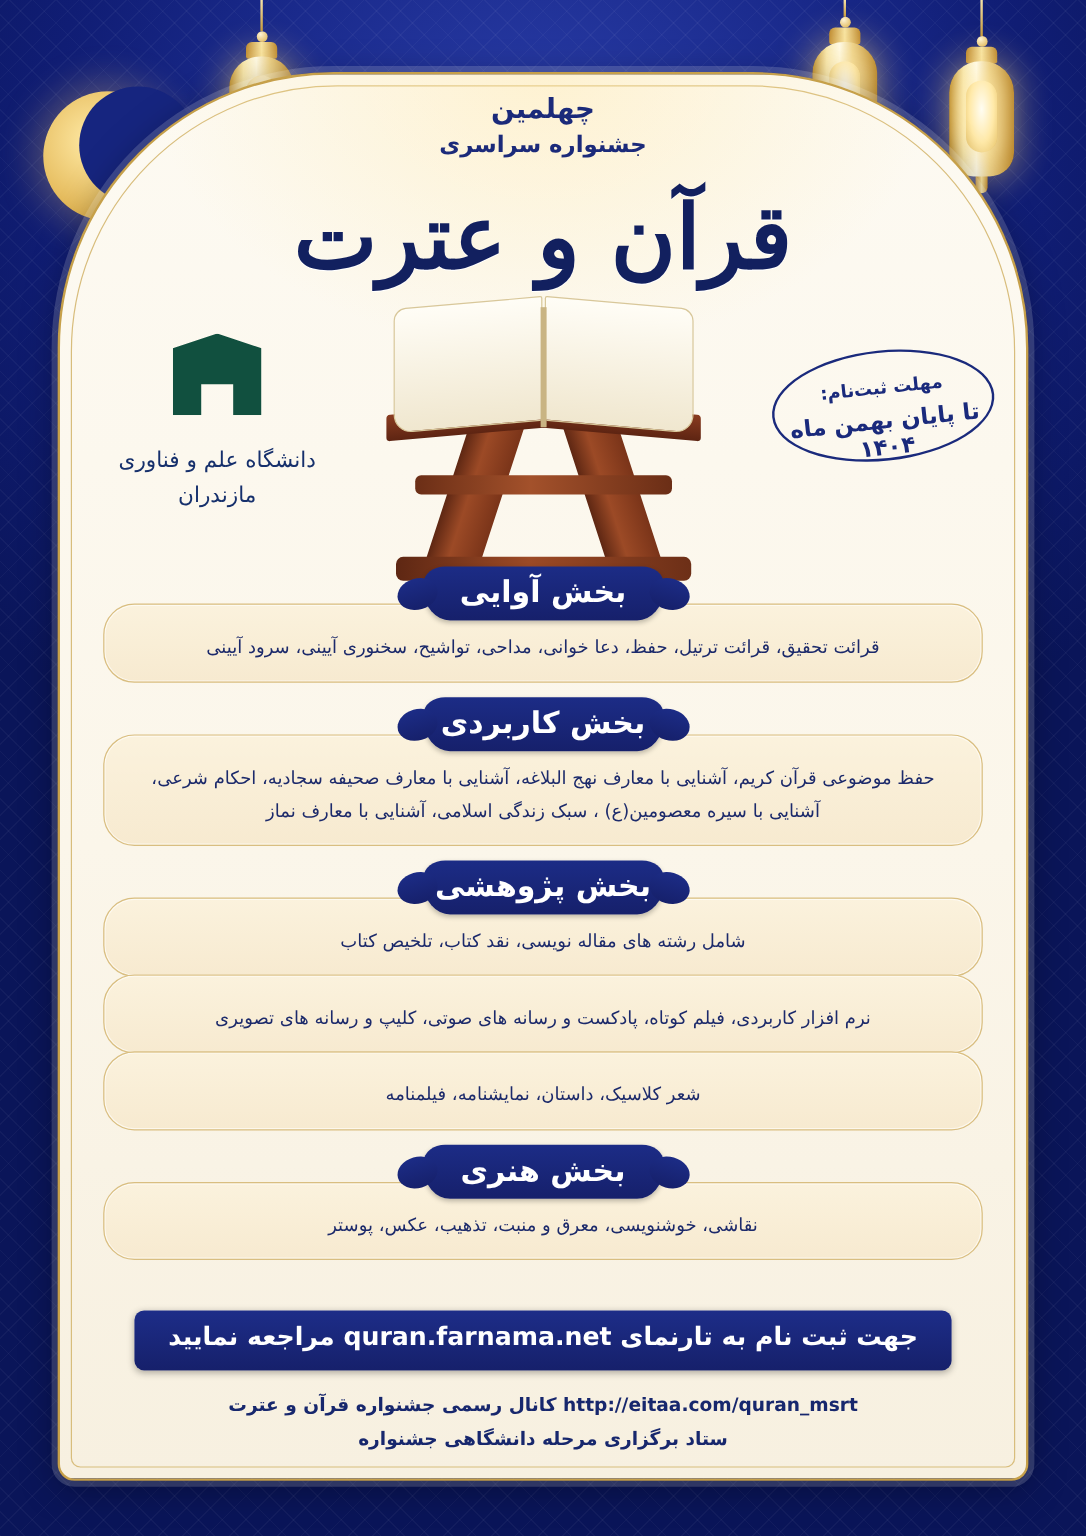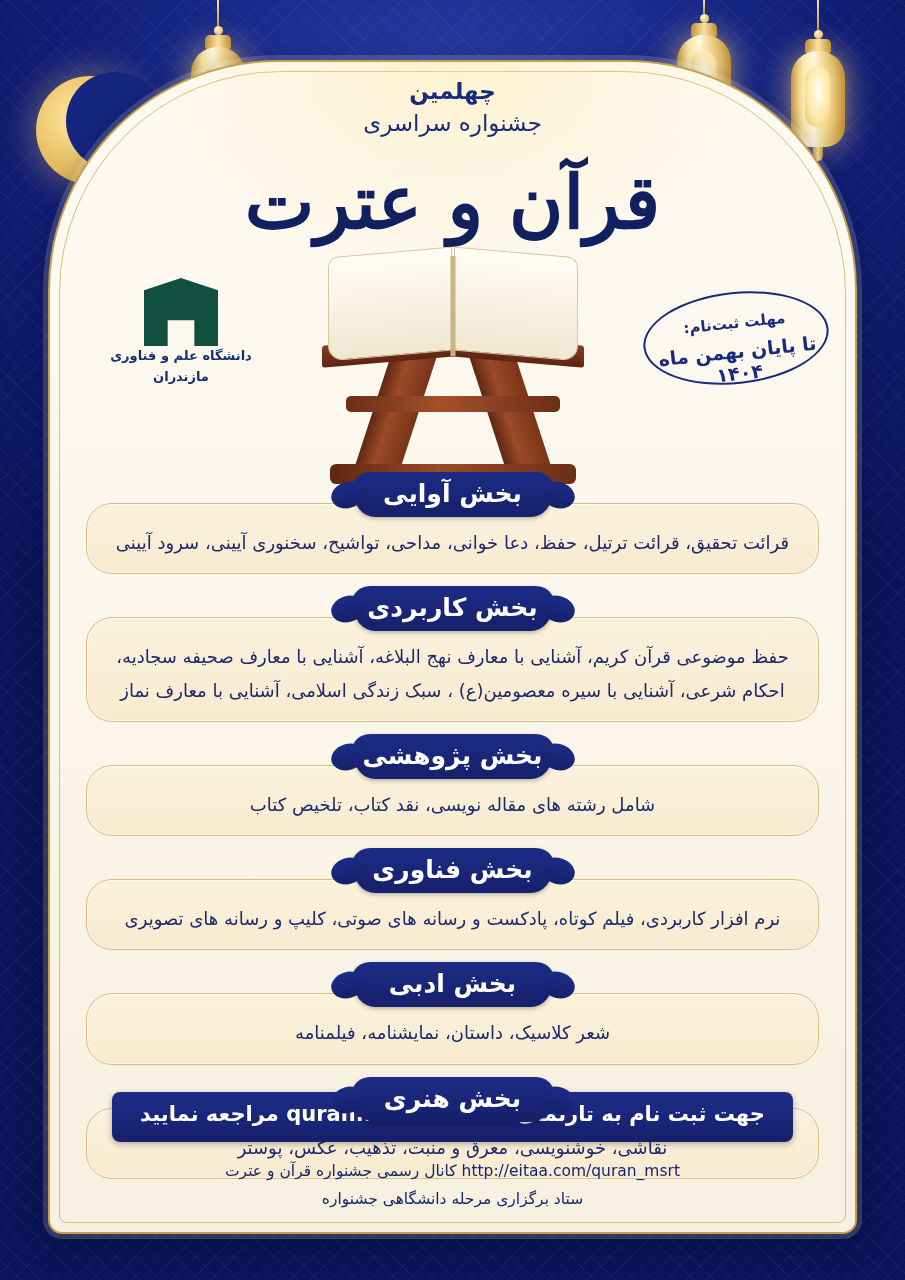--- a/index.html
+++ b/index.html
@@ -113,21 +113,21 @@
     border-radius: 230px 230px 0 0;
     pointer-events: none;
   }
 
   
   .title-wrap { position: absolute; top: 78px; left: 0; right: 0; text-align: center; }
   .title-small-1 {
     font-size: 23px; color: #1b2a7a; font-weight: bold; letter-spacing: .5px;
   }
   .title-small-2 {
-    font-size: 23px; color: #1b2a7a; font-weight: normal; margin-top: 6px;
+    font-size: 19px; color: #1b2a7a; font-weight: bold; margin-top: 6px;
   }
   .title-main {
     margin-top: 20px;
     font-size: 74px;
     font-weight: bold;
     color: #12205f;
     font-family: "DejaVu Serif", "Liberation Serif", serif;
     line-height: 1.25;
     text-shadow: 0 1px 0 #fff;
   }
@@ -183,21 +183,21 @@
   
   .uni {
     position: absolute; left: 86px; top: 278px; width: 190px; text-align: center;
   }
   .uni .mark {
     width: 74px; height: 68px; margin: 0 auto;
     background: #11503f;
     clip-path: polygon(50% 0%, 100% 18%, 100% 100%, 68% 100%, 68% 62%, 32% 62%, 32% 100%, 0 100%, 0 18%);
   }
   .uni .uni-name {
-    margin-top: 0; font-size: 13px; color: #16306c; font-weight: bold;
+    margin-top: 24px; font-size: 18px; color: #16306c; font-weight: normal;
     line-height: 1.6;
   }
 
   
   .deadline {
     position: absolute; right: 76px; top: 292px;
     width: 186px; height: 92px;
     transform: rotate(-6deg);
     text-align: center;
   }
@@ -245,21 +245,21 @@
   .sec-head::after  { right: -22px; transform: rotate(16deg); }
 
   .sec-body {
     position: relative;
     margin-top: -14px;
     padding: 22px 26px 14px;
     background: linear-gradient(#fbf2dd, #f7ead0);
     border: 1.5px solid #d9be80;
     border-radius: 26px;
     color: #1c2a6b;
-    font-size: 18px;
+    font-size: 15px;
     line-height: 1.85;
     text-align: center;
     box-shadow: inset 0 0 0 1px rgba(255,255,255,.6);
   }
 
   
   .reg-bar {
     position: absolute; left: 112px; right: 112px; bottom: 138px;
     background: linear-gradient(#1d2d88, #16206b);
     color: #fff;
@@ -270,21 +270,21 @@
     font-weight: bold;
     box-shadow: 0 2px 6px rgba(0,0,0,.3);
   }
   .reg-bar .url { font-family: "DejaVu Sans", "Liberation Sans", sans-serif; }
 
   .footer {
     position: absolute; left: 0; right: 0; bottom: 66px;
     text-align: center;
     color: #17276d;
     font-size: 15.5px;
-    font-weight: normal;
+    font-weight: bold;
     line-height: 1.85;
   }
   .footer .ch { direction: rtl; }
   .footer .ch .lnk { direction: ltr; unicode-bidi: embed; }
 </style>
 </head>
 <body>
 
 <div class="poster">
 
@@ -358,26 +358,24 @@
       <div class="sec-head">بخش کاربردی</div>
       <div class="sec-body">حفظ موضوعی قرآن کریم، آشنایی با معارف نهج البلاغه، آشنایی با معارف صحیفه سجادیه، احکام شرعی، آشنایی با سیره معصومین(ع) ، سبک زندگی اسلامی، آشنایی با معارف نماز</div>
     </div>
 
     <div class="section">
       <div class="sec-head">بخش پژوهشی</div>
       <div class="sec-body">شامل رشته های مقاله نویسی، نقد کتاب، تلخیص کتاب</div>
     </div>
 
     <div class="section">
-      <div class="sec-head">بخش فناوری</div>
       <div class="sec-body">نرم افزار کاربردی، فیلم کوتاه، پادکست و رسانه های صوتی، کلیپ و رسانه های تصویری</div>
     </div>
 
     <div class="section">
-      <div class="sec-head">بخش ادبی</div>
       <div class="sec-body">شعر کلاسیک، داستان، نمایشنامه، فیلمنامه</div>
     </div>
 
     <div class="section">
       <div class="sec-head">بخش هنری</div>
       <div class="sec-body">نقاشی، خوشنویسی، معرق و منبت، تذهیب، عکس، پوستر</div>
     </div>
 
   </div>
 

